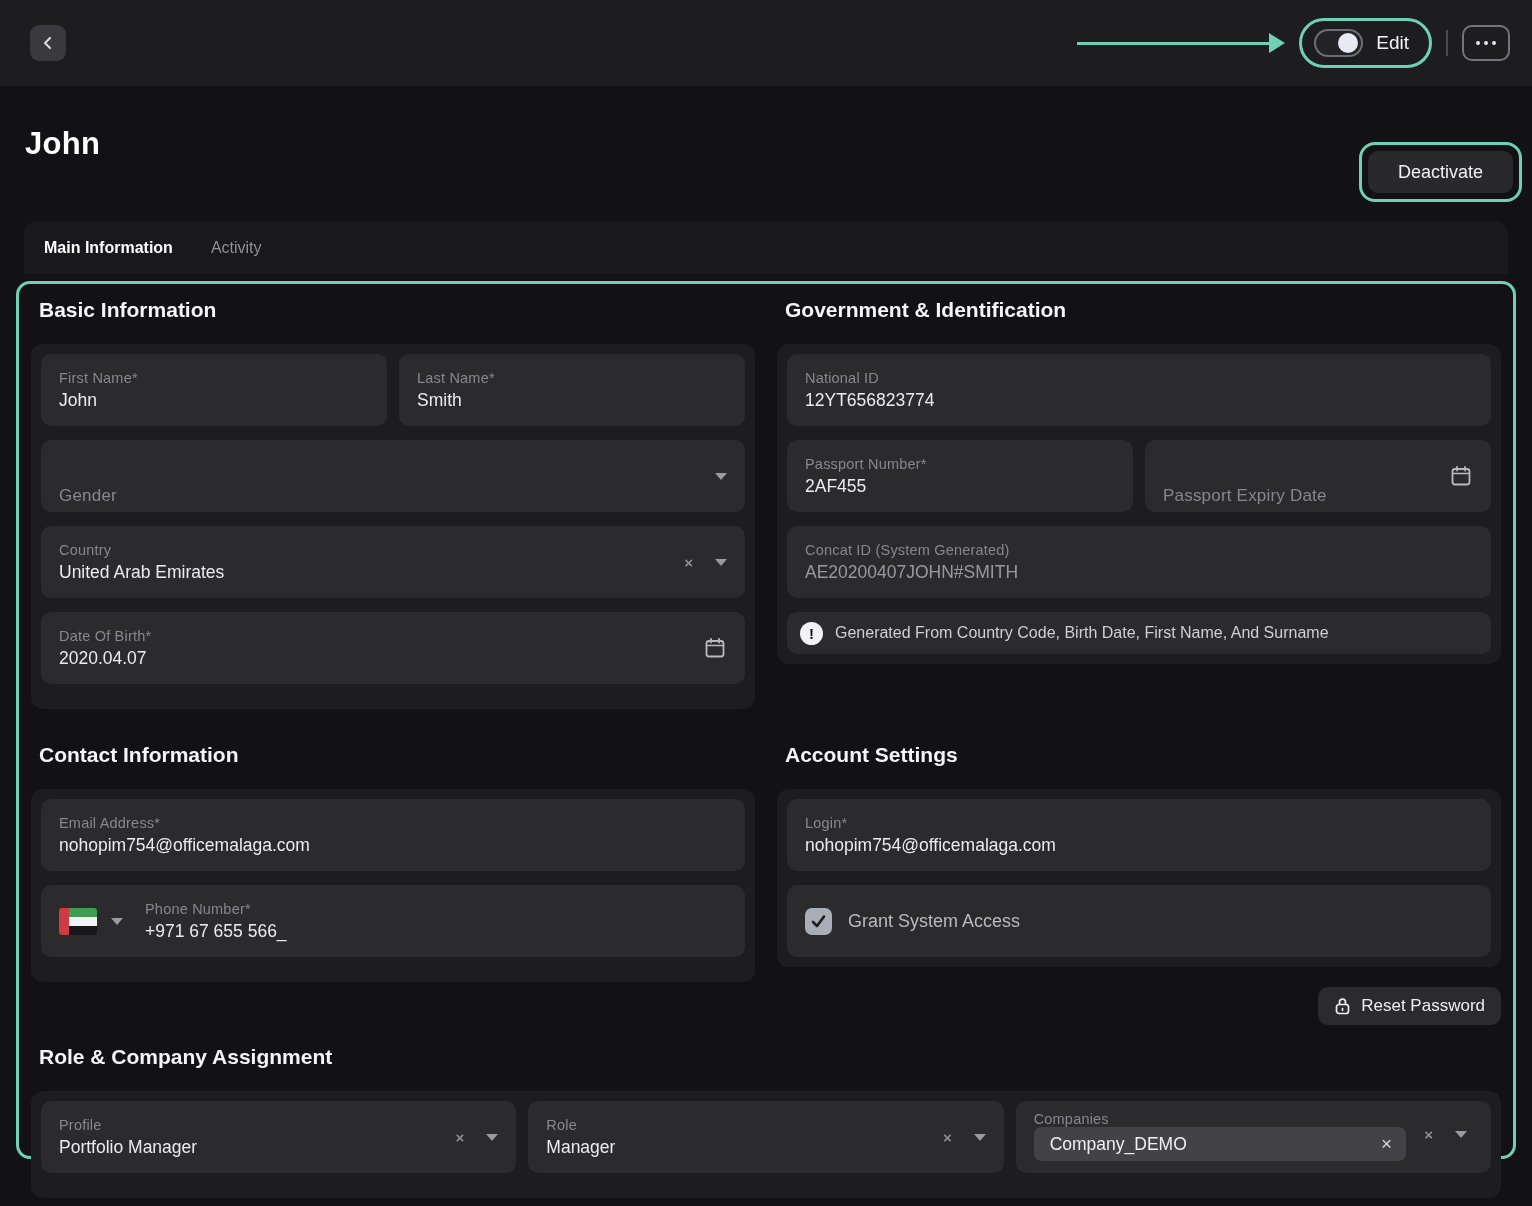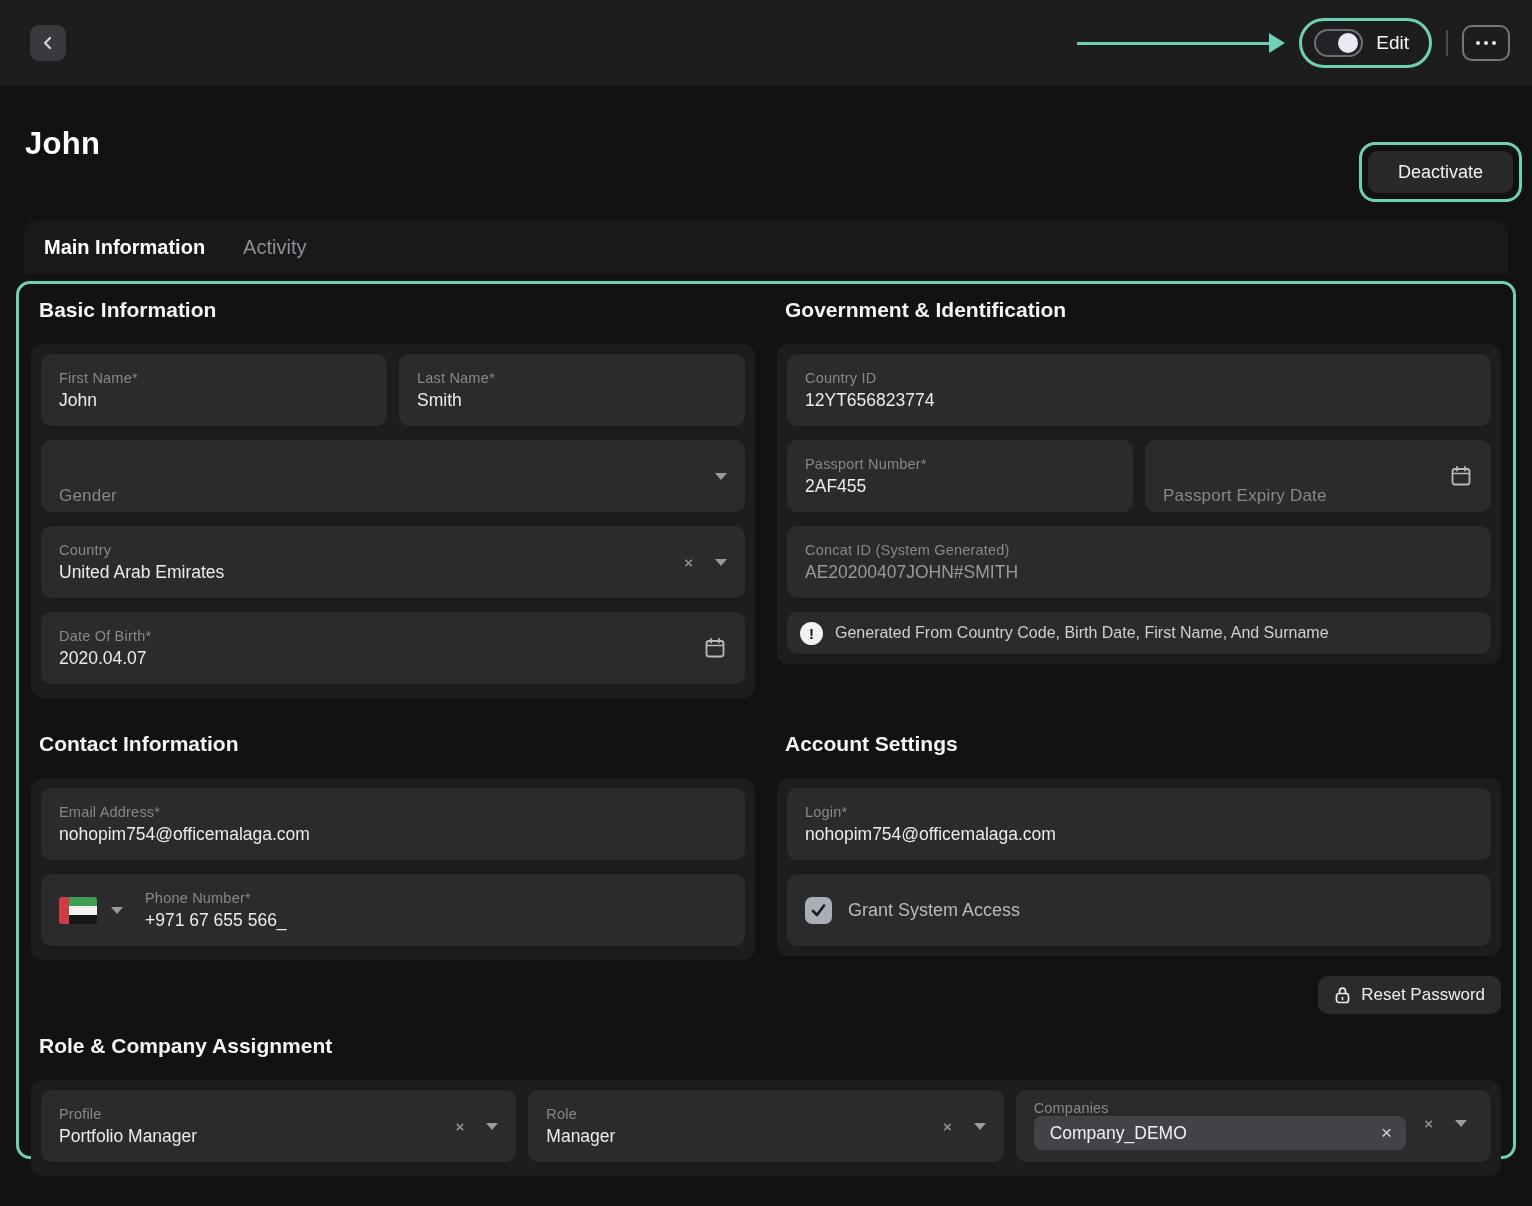--- a/index.html
+++ b/index.html
@@ -64,40 +64,40 @@
     height:42px; padding:0 30px; color:#f1f1f3; font-size:18px; cursor:pointer;
     font-family:"Liberation Sans", sans-serif;
   }
 
   
   .tabbar {
     margin:59px 24px 0 24px; height:53px; background:#19191c;
     border-radius:12px 12px 0 0; display:flex; align-items:center; gap:38px;
     padding:0 20px;
   }
-  .tab { font-size:20px; color:#8f8f96; cursor:pointer; }
+  .tab { font-size:16px; color:#8f8f96; cursor:pointer; }
   .tab.active { color:#ffffff; font-weight:bold; }
 
   
   .main-outline {
     margin:7px 16px 0 16px; height:878px;
     border:3px solid var(--teal); border-radius:14px;
     padding:0 12px; background:#121214;
     display:grid; grid-template-columns:1fr 1fr; column-gap:22px;
     align-content:start;
   }
   .cell { min-width:0; }
   .cell.full { grid-column:1 / span 2; }
   .sec-title { font-size:21px; font-weight:bold; color:#f5f5f7; margin:14px 0 22px 8px; }
   .cell.row2 .sec-title { margin-top:34px; }
   .cell.row3 .sec-title { margin-top:20px; }
 
   .subpanel { background:var(--panel); border-radius:12px; padding:10px; }
   .frow { display:flex; gap:12px; margin-bottom:14px; }
-  .frow:last-child { margin-bottom:4px; }
+  .frow:last-child { margin-bottom:15px; }
 
   .field {
     background:var(--field); border-radius:10px; height:72px; flex:1;
     padding:13px 18px; display:flex; align-items:center; min-width:0;
   }
   .f-main { flex:1; min-width:0; }
   .f-label { font-size:14.5px; color:var(--label); letter-spacing:.2px; }
   .f-value { font-size:17.5px; color:var(--value); margin-top:4px; white-space:nowrap; }
   .f-value.muted { color:#98989f; }
   .field.empty { align-items:center; }
@@ -259,21 +259,21 @@
       </div>
     </div>
   </div>
 
   <div class="cell">
     <div class="sec-title">Government &amp; Identification</div>
     <div class="subpanel">
       <div class="frow">
         <div class="field">
           <div class="f-main">
-            <div class="f-label">Country ID</div>
+            <div class="f-label">National ID</div>
             <div class="f-value">12YT656823774</div>
           </div>
         </div>
       </div>
       <div class="frow">
         <div class="field">
           <div class="f-main">
             <div class="f-label">Passport Number*</div>
             <div class="f-value">2AF455</div>
           </div>

